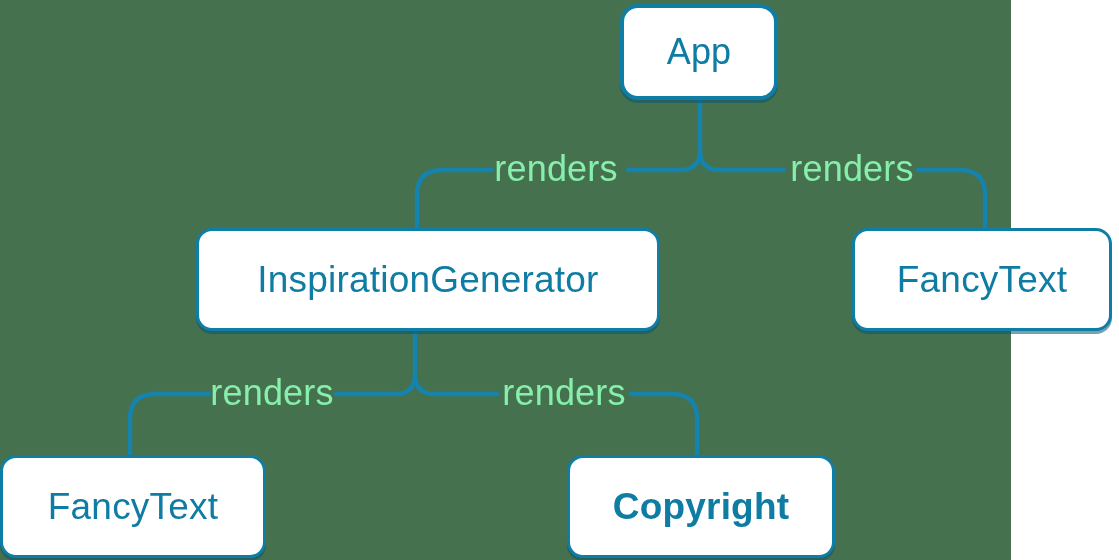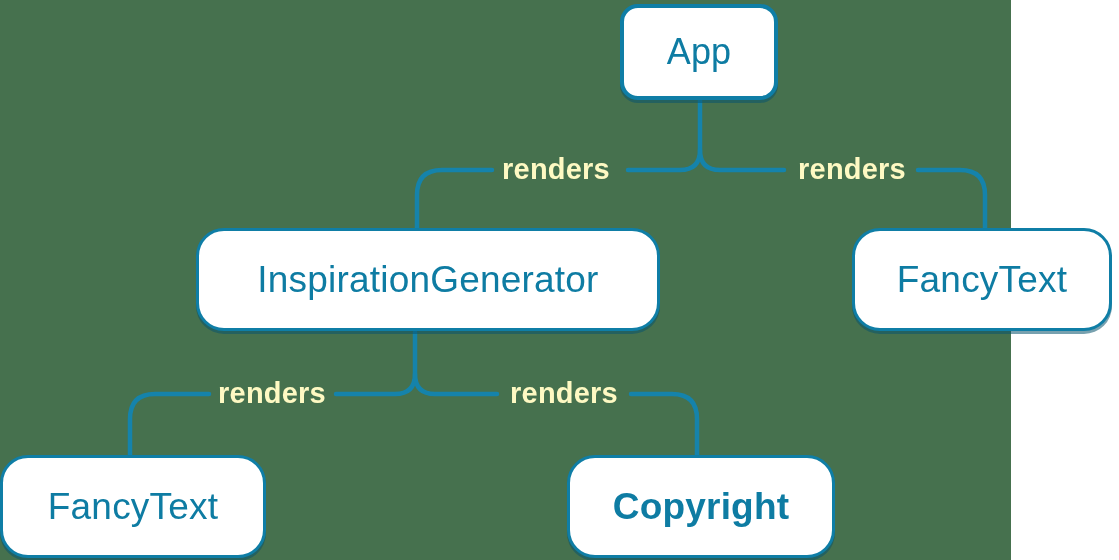--- a/index.html
+++ b/index.html
@@ -29,21 +29,21 @@
   .edges-svg path {
     fill: none;
     stroke: #1583ab;
     stroke-width: 4.5;
     stroke-linecap: round;
   }
   .node {
     position: absolute;
     background: #ffffff;
     border: 3px solid #0f7ea6;
-    border-radius: 28px;
+    border-radius: 16px;
     box-shadow: 0 3px 0 rgba(9, 84, 110, 0.55);
     display: flex;
     align-items: center;
     justify-content: center;
     color: #0e7ca3;
     font-size: 37px;
     font-weight: 500;
     letter-spacing: 0.2px;
     box-sizing: border-box;
     white-space: nowrap;
@@ -62,23 +62,23 @@
   }
   .node-fancy-text-left {
     left: 0px; top: 455px; width: 266px; height: 103px;
   }
   .node-copyright {
     left: 567px; top: 455px; width: 268px; height: 103px; font-weight: bold;
   }
   .edge-label {
     position: absolute;
     transform: translate(-50%, -50%);
-    color: #fef9c3;
-    font-size: 29px;
-    font-weight: 700;
+    color: #86efac;
+    font-size: 36px;
+    font-weight: 400;
     letter-spacing: 0.2px;
     white-space: nowrap;
   }
   .edge-label-1 { left: 556px; top: 169px; }
   .edge-label-2 { left: 852px; top: 169px; }
   .edge-label-3 { left: 272px; top: 393px; }
   .edge-label-4 { left: 564px; top: 393px; }
 </style>
 </head>
 <body>

